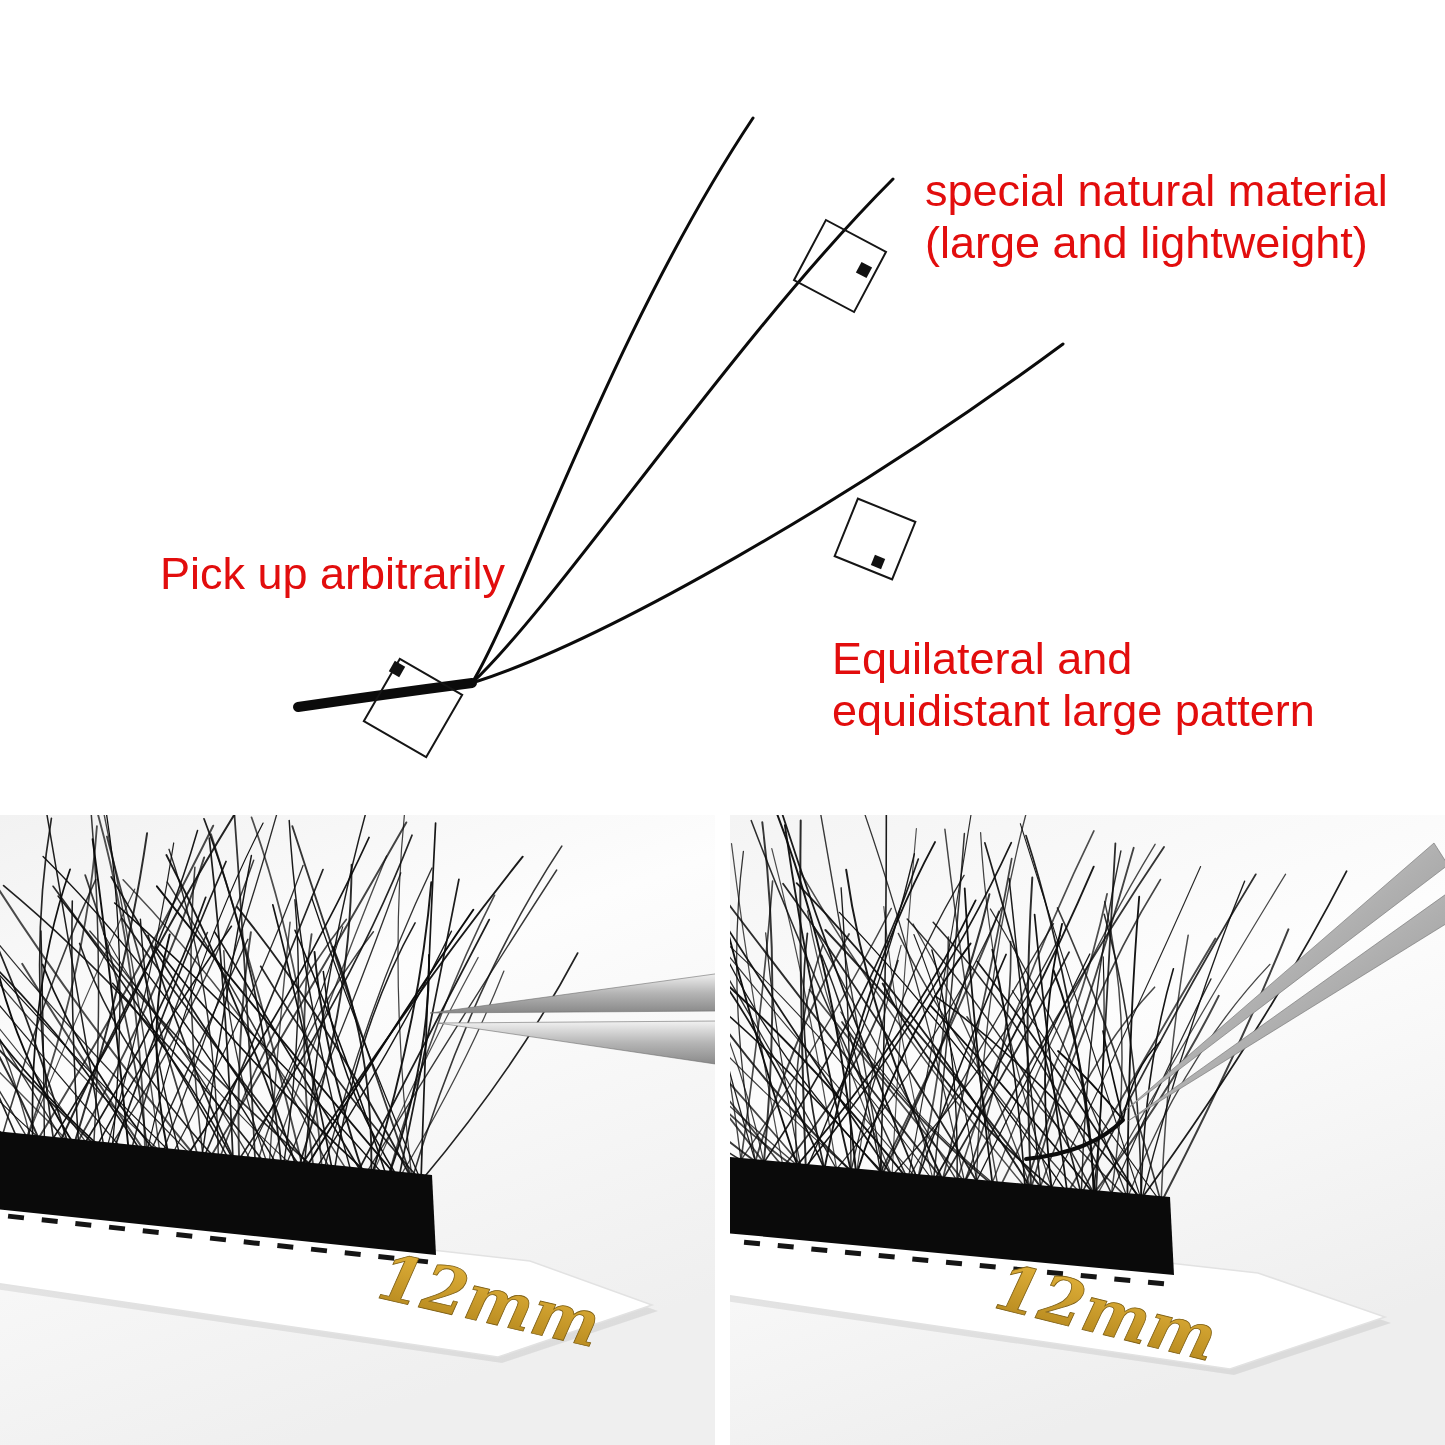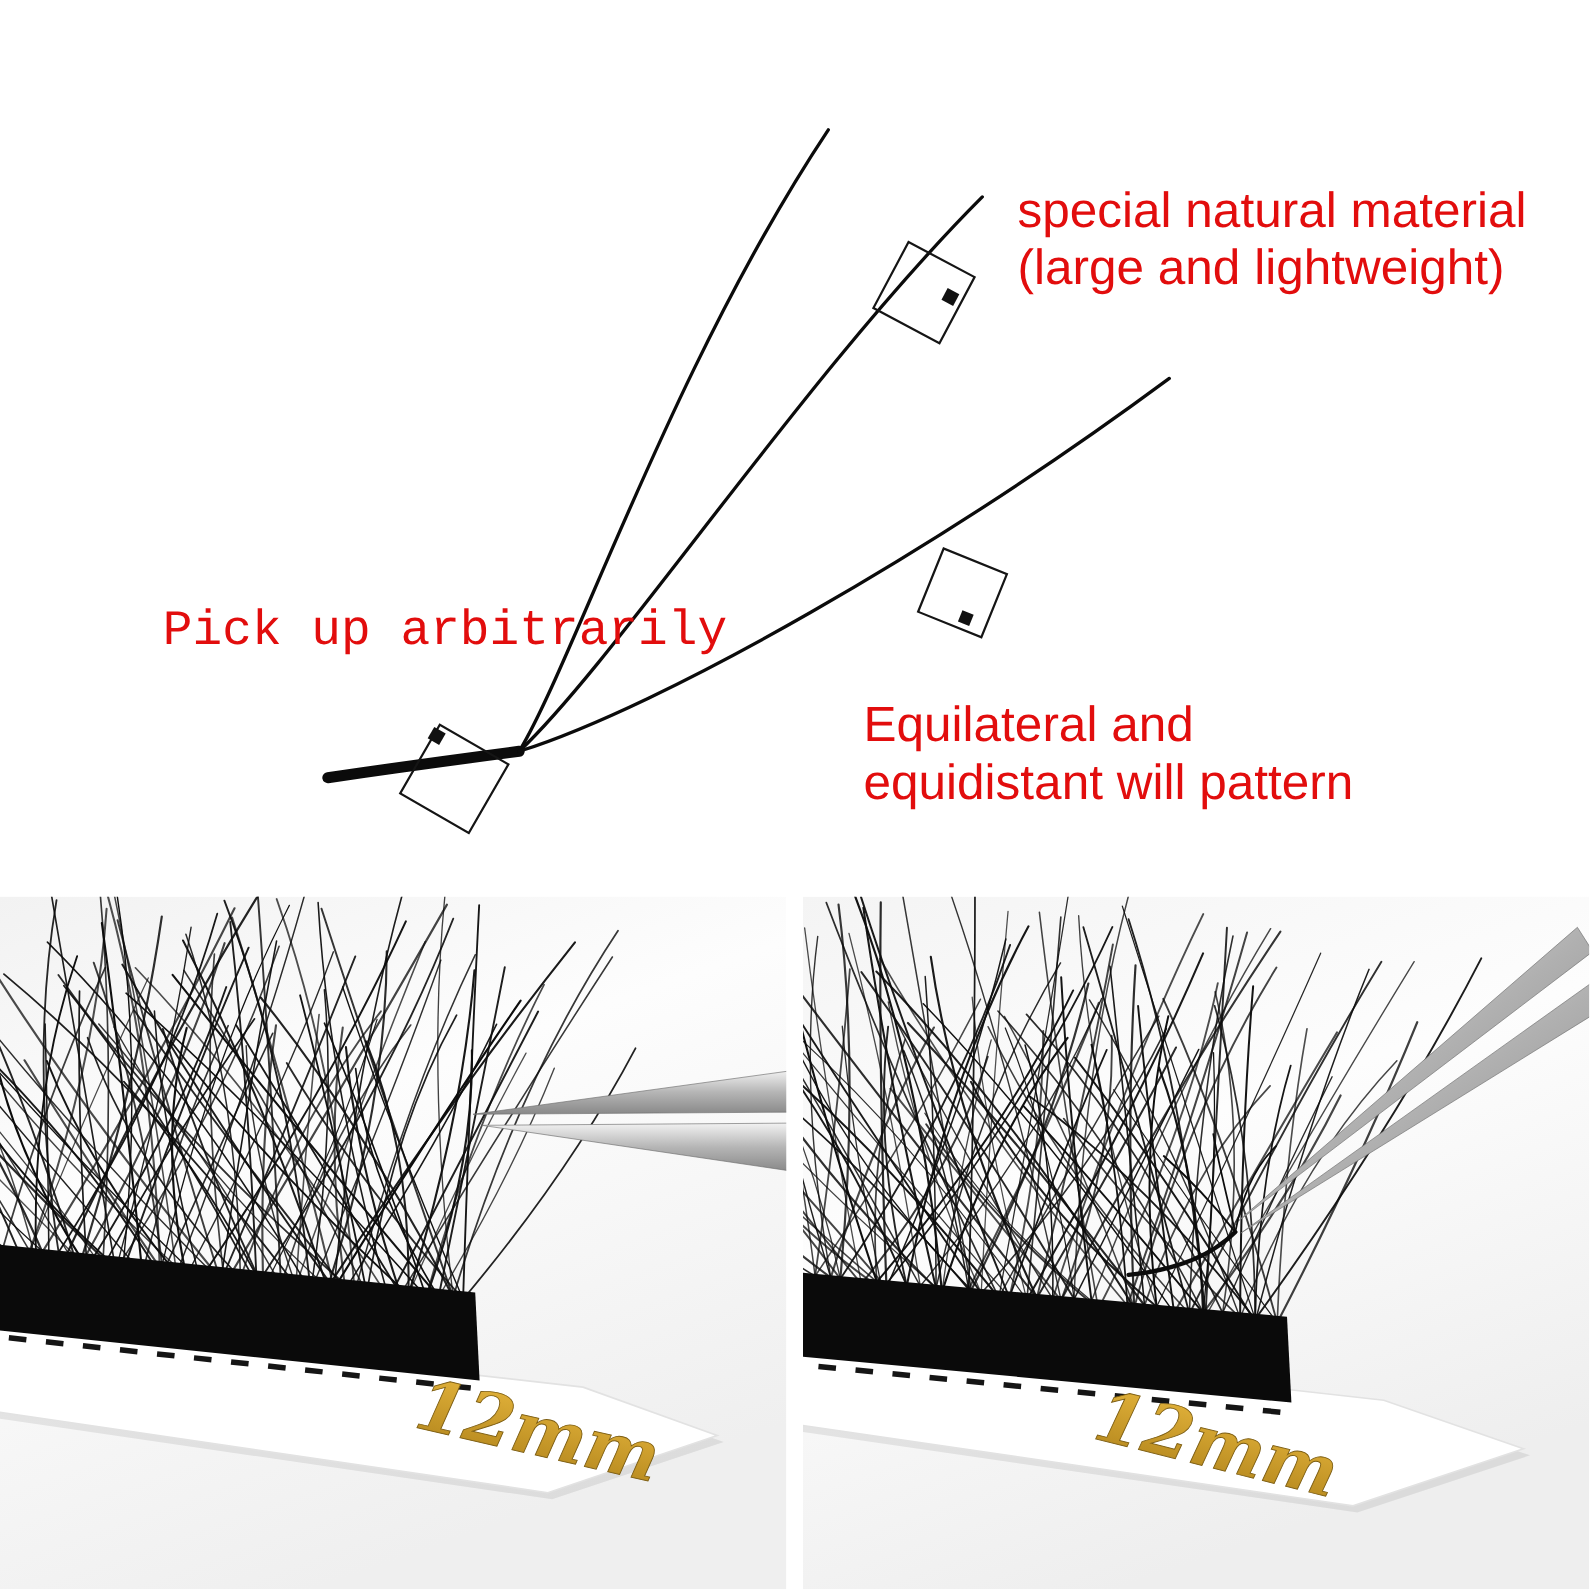--- a/index.html
+++ b/index.html
@@ -4,22 +4,22 @@
 <style>
   html,body{margin:0;padding:0;}
   body{
     width:1445px;height:1445px;background:#ffffff;position:relative;
     font-family:"Liberation Sans",sans-serif;overflow:hidden;
   }
   .hero{position:absolute;left:0;top:0;width:1361px;height:815px;}
   .hero svg{position:absolute;left:0;top:0;}
   .label{position:absolute;color:#e20d0d;font-size:45px;line-height:1.16;white-space:nowrap;}
   .label-material{left:925px;top:165px;}
-  .label-pickup{left:148px;top:548px;font-family:Liberation Mono, monospace;}
-  .label-pattern{left:785px;top:633px;}
+  .label-pickup{left:160px;top:548px;}
+  .label-pattern{left:832px;top:633px;}
   .photos{position:absolute;left:0;top:815px;width:1445px;height:630px;display:flex;gap:15px;}
   figure.photo{margin:0;width:715px;height:630px;position:relative;overflow:hidden;background:#fff;}
   .gold-text{
     font-family:"DejaVu Serif","Liberation Serif",serif;
     font-style:italic;font-weight:bold;font-size:64px;
   }
 </style>
 </head>
 <body>
 
@@ -50,21 +50,21 @@
 
   <div class="label label-material">
     <div>special natural material</div>
     <div>(large and lightweight)</div>
   </div>
   <div class="label label-pickup">
     <div>Pick up arbitrarily</div>
   </div>
   <div class="label label-pattern">
     <div>Equilateral and</div>
-    <div>equidistant will pattern</div>
+    <div>equidistant large pattern</div>
   </div>
 </div>
 
 <div class="photos">
 
   <figure class="photo">
     <svg width="715" height="630" viewBox="0 0 715 630">
       <defs>
         <linearGradient id="bgL" x1="0" y1="0" x2="0.4" y2="1">
           <stop offset="0" stop-color="#f2f2f2"></stop>

